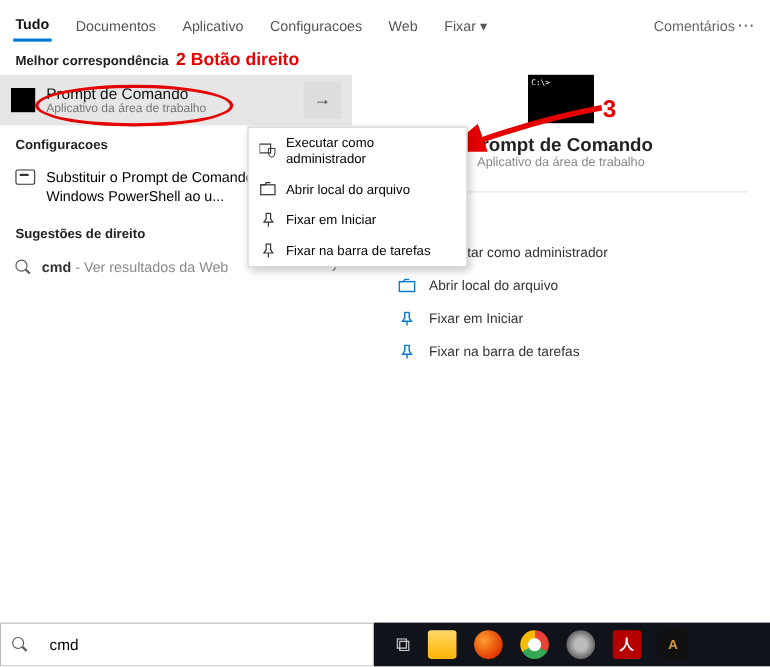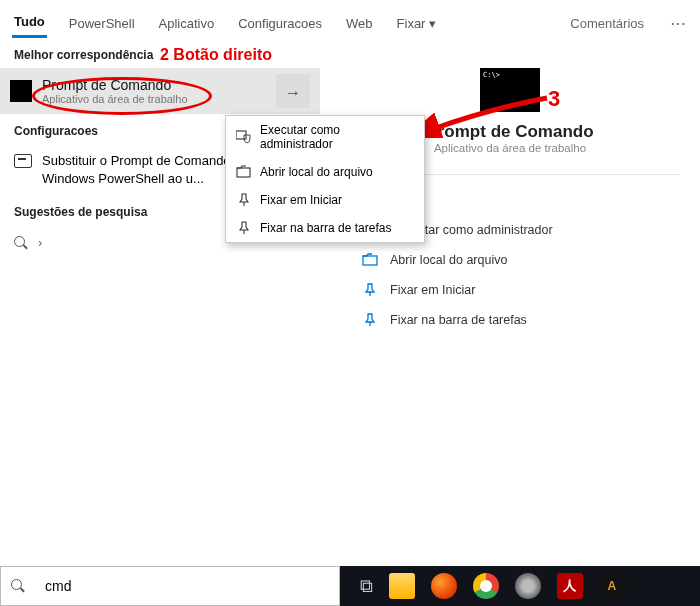--- a/index.html
+++ b/index.html
@@ -2,21 +2,21 @@
 <html><head>
 <meta charset="utf-8">
 <style>
   * { box-sizing: border-box; margin: 0; padding: 0; font-family: "Segoe UI", Arial, sans-serif; }
   body { width: 700px; height: 606px; background: #fff; overflow: hidden; position: relative; }
 
   
   .tabs { display: flex; align-items: center; padding: 8px 12px 0 12px; font-size: 13px; color: #555; gap: 20px; }
   .tab { padding: 6px 2px; cursor: pointer; }
   .tab.active { color: #111; font-weight: 600; border-bottom: 3px solid #0078d4; }
-  .tabs-right { margin-left: auto; display: flex; align-items: center; gap: 24px; color: #666; }
+  .tabs-right { margin-left: auto; display: flex; align-items: center; gap: 0; color: #666; }
   .more-dots { font-size: 16px; letter-spacing: 2px; }
 
   
   .main { display: flex; height: calc(100% - 38px - 40px); }
   .left { width: 320px; background: #fff; position: relative; }
   .right { flex: 1; background: #fff; padding-top: 30px; position: relative; }
 
   
   .sec-head { font-size: 12px; font-weight: 700; padding: 10px 14px 6px; color: #222; }
 
@@ -79,21 +79,21 @@
   .tb-clip { color:#ccc; font-size:18px; }
 
   
   svg { display: block; }
 </style>
 </head>
 <body>
 
 <div class="tabs">
   <div class="tab active">Tudo</div>
-  <div class="tab">PowerShell</div>
+  <div class="tab">Documentos</div>
   <div class="tab">Aplicativo</div>
   <div class="tab">Configuracoes</div>
   <div class="tab">Web</div>
   <div class="tab"><span>Fixar</span> <span>▾</span></div>
   <div class="tabs-right">
     <div class="tab">Comentários</div>
     <div class="more-dots">⋯</div>
   </div>
 </div>
 
@@ -109,23 +109,24 @@
       </div>
       <div class="bm-arrow">→</div>
     </div>
 
     <div class="sec-head">Configuracoes</div>
     <div class="cfg-item">
       <div class="cfg-icon"></div>
       <div class="cfg-text">Substituir o Prompt de Comando pelo Windows PowerShell ao u...</div>
     </div>
 
-    <div class="sec-head">Sugestões de pesquisa</div>
+    <div class="sec-head">Sugestões de direito</div>
     <div class="sugg-row">
       <span class="mag"></span>
+      <span class="sugg-text"><b>cmd</b><span class="muted"> - Ver resultados da Web</span></span>
       <span class="chev">›</span>
     </div>
   </div>
 
   <div class="right">
     <div class="big-tile"></div>
     <div class="right-title">Prompt de Comando</div>
     <div class="right-sub">Aplicativo da área de trabalho</div>
     <div class="right-sep"></div>
     <div class="action-list">

